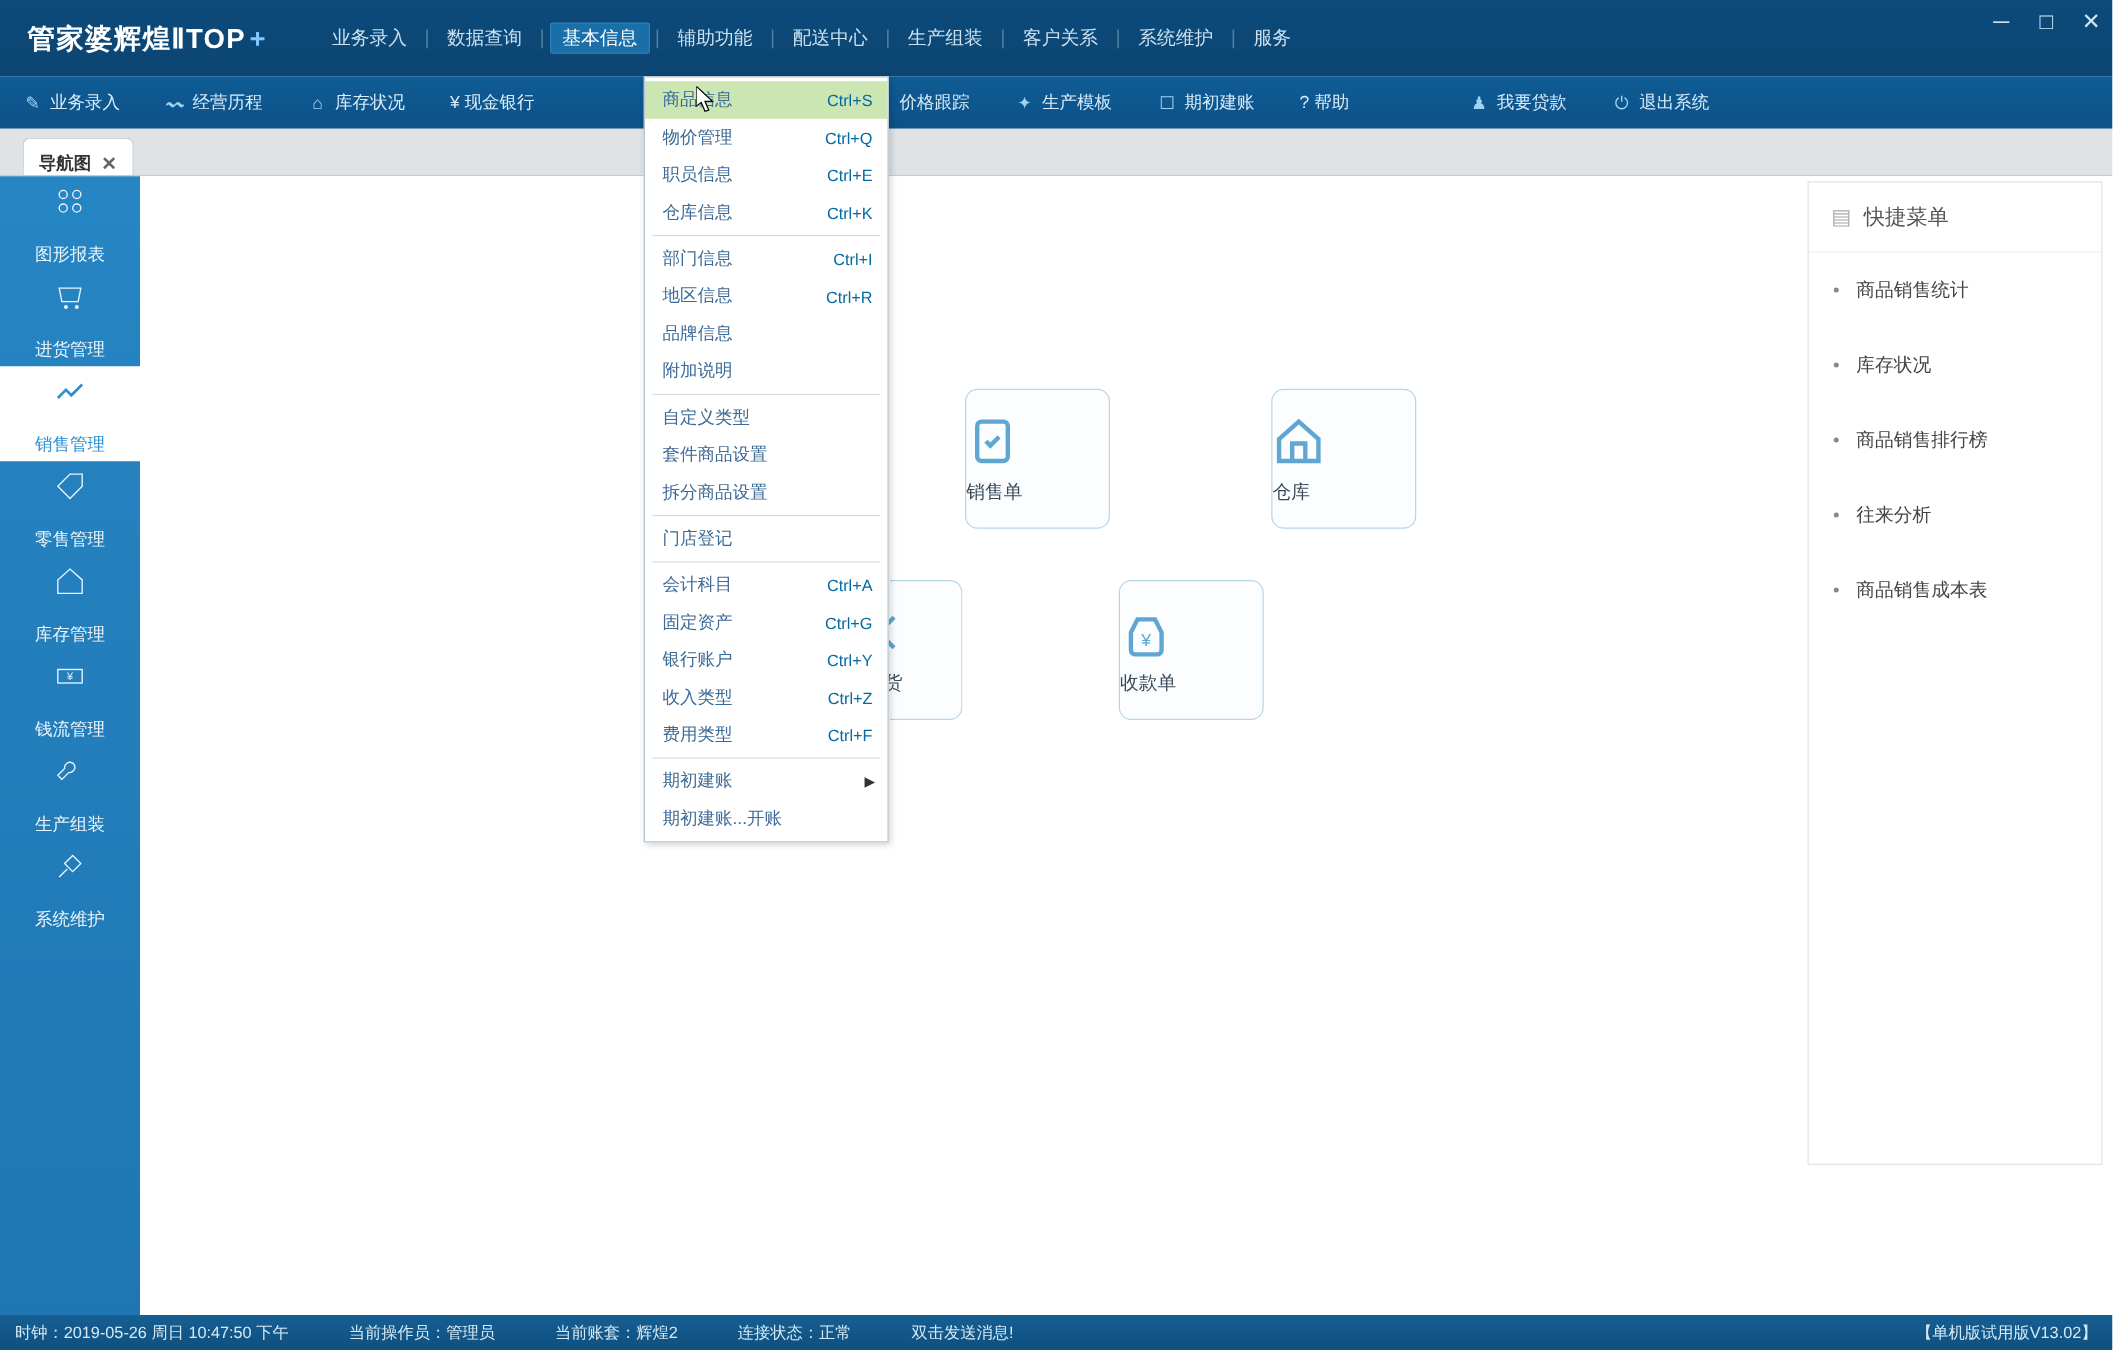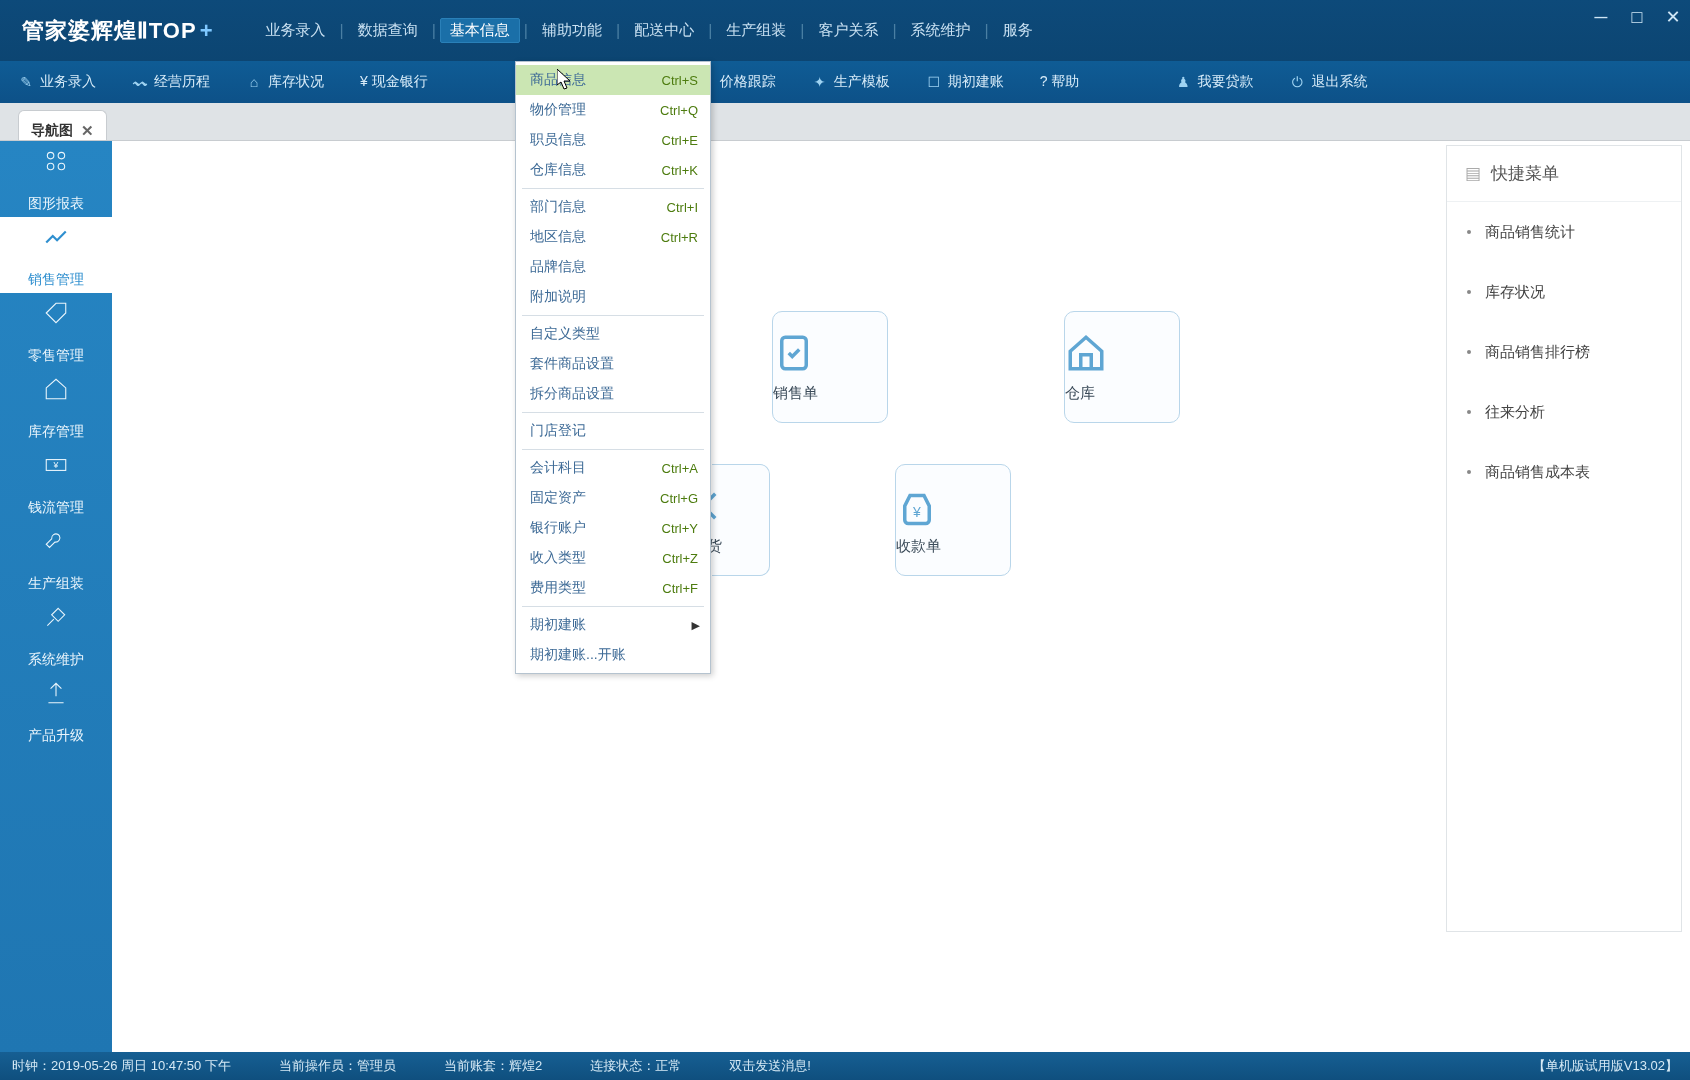--- a/index.html
+++ b/index.html
@@ -44,21 +44,21 @@
 
 
 .quickmenu { width: 236px; border: 1px solid #e0e4e7; background: #fff; padding: 0; position: absolute; right: 8px; top: 4px; bottom: 120px; }
 .qm-header { height: 56px; display: flex; align-items: center; gap: 10px; padding: 0 18px; font-size: 17px; color: #555; border-bottom: 1px solid #eef1f3; }
 .qm-item { height: 60px; display: flex; align-items: center; color: #444; font-size: 15px; padding-left: 38px; position: relative; cursor: pointer; }
 .qm-item::before { content: ''; position: absolute; left: 20px; top: 50%; width: 4px; height: 4px; background: #888; border-radius: 50%; transform: translateY(-50%); }
 
 
 .dropdown { position: absolute; left: 515px; top: 61px; width: 196px; background: #fff; border: 1px solid #b5c3cf; box-shadow: 2px 2px 6px rgba(0,0,0,0.2); z-index: 100; padding: 3px 0; }
 .dd-item { height: 30px; display: flex; align-items: center; justify-content: space-between; padding: 0 12px 0 14px; font-size: 14px; color: #3d6a96; cursor: pointer; position: relative; }
-.dd-item .sc { font-size: 13px; color: #4d7c0f; }
+.dd-item .sc { font-size: 13px; color: #0369a1; }
 .dd-item .arrow { position: absolute; right: 10px; color: #333; font-size: 11px; }
 .dd-sep { height: 1px; background: #d6dee5; margin: 3px 6px; }
 .dd-item.hl { background: #cbe6b3; }
 .cursor-img { position: absolute; left: 557px; top: 69px; z-index: 200; pointer-events: none; }
 
 
 .statusbar { position: absolute; left: 0; right: 0; bottom: 0; height: 28px; background: linear-gradient(#165f93, #0f4f7e); color: #d5e9f5; font-size: 13px; display: flex; align-items: center; padding: 0 12px; justify-content: flex-end; }
 .sb-item { margin-right: 48px; }
 .sb-right { margin-left: auto; }
 </style>
@@ -155,20 +155,30 @@
       <span class="side-icon">
           <svg viewBox="0 0 24 24">
             <circle cx="7" cy="7" r="3" fill="none" stroke="currentColor"></circle>
             <circle cx="17" cy="7" r="3" fill="none" stroke="currentColor"></circle>
             <circle cx="7" cy="17" r="3" fill="none" stroke="currentColor"></circle>
             <circle cx="17" cy="17" r="3" fill="none" stroke="currentColor"></circle>
           </svg>
         </span>
       <span>图形报表</span>
     </div>
+    <div class="side-item">
+      <span class="side-icon">
+          <svg viewBox="0 0 24 24">
+            <path d="M4 6h16l-2 10H6z" fill="none" stroke="currentColor"></path>
+            <circle cx="9" cy="20" r="1.5" fill="currentColor"></circle>
+            <circle cx="17" cy="20" r="1.5" fill="currentColor"></circle>
+          </svg>
+        </span>
+      <span>进货管理</span>
+    </div>
     <div class="side-item active">
       <span class="side-icon">
           <svg viewBox="0 0 24 24">
             <polyline points="3,17 9,11 13,15 21,7" fill="none" stroke="currentColor" stroke-width="2"></polyline>
           </svg>
         </span>
       <span>销售管理</span>
     </div>
     <div class="side-item">
       <span class="side-icon">
@@ -203,40 +213,32 @@
         </span>
       <span>生产组装</span>
     </div>
     <div class="side-item">
       <span class="side-icon">
           <svg viewBox="0 0 24 24">
             <path d="M4 20l6-6m4-10l6 6-6 6-6-6z" fill="none" stroke="currentColor"></path>
           </svg>
         </span>
       <span>系统维护</span>
-    </div>
-    <div class="side-item">
-      <span class="side-icon">
-          <svg viewBox="0 0 24 24">
-            <path d="M12 3v12m-5-7l5-5 5 5M5 21h14" fill="none" stroke="currentColor"></path>
-          </svg>
-        </span>
-      <span>产品升级</span>
     </div>
   </div>
 
   <div class="canvas">
     <div class="tile" style="left:660px; top:170px">
       <svg viewBox="0 0 24 24">
           <rect x="5" y="3" width="14" height="18" rx="2"></rect>
           <path d="M9 12l2 2 4-4"></path>
         </svg>
       <span>销售单</span>
     </div>
-    <div class="tile" style="left:952px; top:170px">
+    <div class="tile" style="left:905px; top:170px">
       <svg viewBox="0 0 24 24">
           <path d="M3 11l9-8 9 8v10H3z"></path>
           <path d="M9 21v-8h6v8"></path>
         </svg>
       <span>仓库</span>
     </div>
     <div class="tile tile-partial" style="left:600px; top:323px; width:58px">
       <svg viewBox="0 0 24 24" style="margin-left:-30px">
           <path d="M5 5l14 14M19 5L5 19"></path>
           <rect x="5" y="14" width="8" height="6"></rect>

